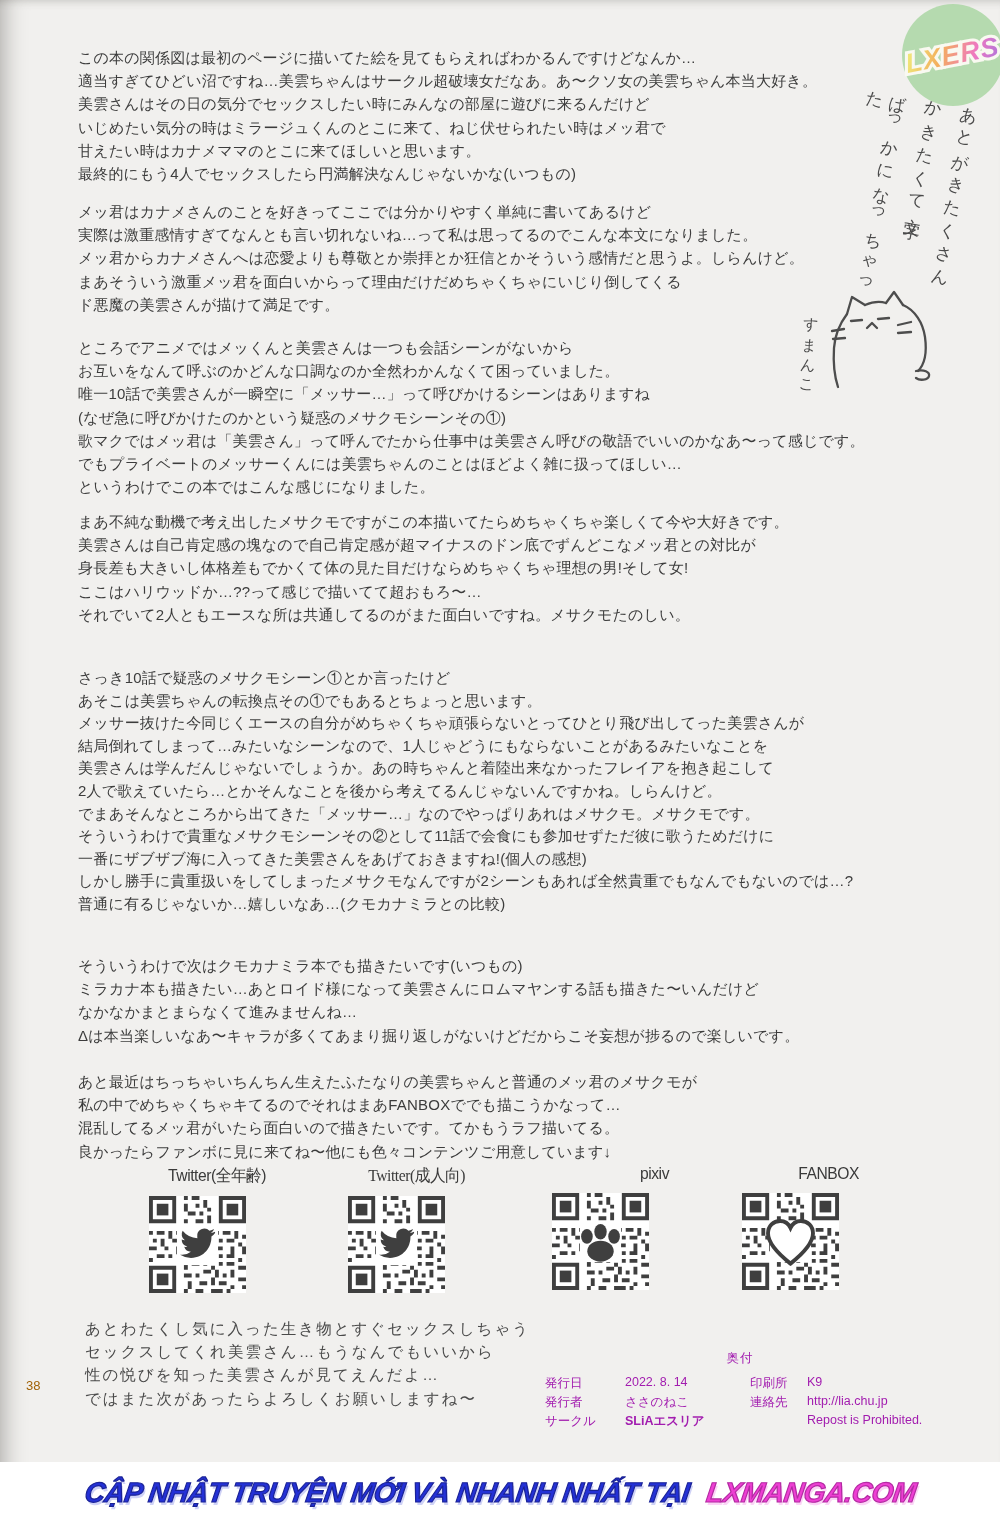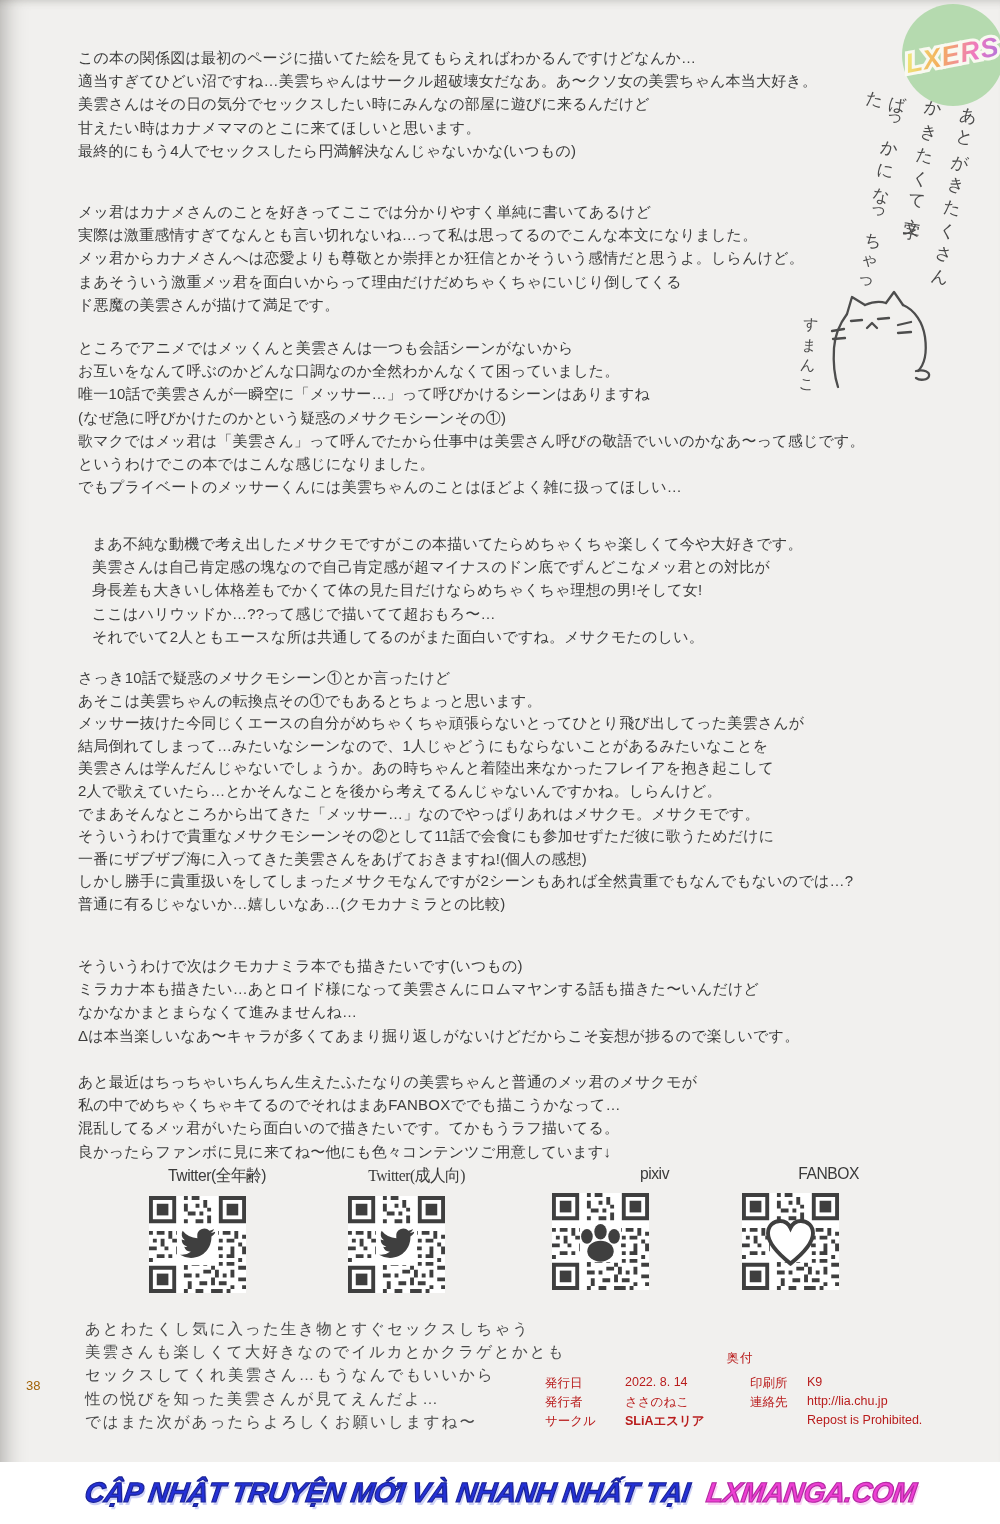--- a/index.html
+++ b/index.html
@@ -1,21 +1,21 @@
 <!DOCTYPE html>
 <html><head>
 <meta charset="utf-8">
 <style>
   html,body{margin:0;padding:0;background:#888;}
   .page{position:relative;width:1000px;height:1524px;margin:0 auto;background:#f1f0ee;overflow:hidden;
         font-family:"Liberation Sans",sans-serif;color:#3c3c3c;
         box-shadow:inset 20px 0 22px -16px rgba(90,88,84,.45), inset 0 8px 10px -8px rgba(90,88,84,.3);}
   
   .para{position:absolute;left:78px;font-size:15px;line-height:23.2px;letter-spacing:.2px;white-space:nowrap;color:#3c3c3c;}
-  .p1{top:46px;} .p2{top:200px;} .p3{top:336px;} .p4{top:532px;margin-left:14px;}
+  .p1{top:46px;} .p2{top:200px;} .p3{top:336px;} .p4{top:510px;}
   .p5{top:667px;line-height:22.6px;} .p6{top:954px;} .p7{top:1070px;}
   .closing{position:absolute;left:85px;top:1317px;font-size:15.5px;line-height:23.2px;letter-spacing:2px;white-space:nowrap;color:#4a4a4a;}
   .pageno{position:absolute;left:26px;top:1378px;font-size:13px;color:#a16207;}
   
   .hand-note{position:absolute;left:852px;top:98px;height:225px;writing-mode:vertical-rl;
              font-size:17px;letter-spacing:4px;color:#4a4a4a;transform:rotate(10deg);transform-origin:top right;}
   .hand-note>div{margin-left:13px;}
   .sumanko{position:absolute;left:799px;top:306px;writing-mode:vertical-rl;font-size:15px;letter-spacing:4px;color:#4a4a4a;transform:rotate(4deg);}
   .cat{position:absolute;left:828px;top:290px;}
   
@@ -27,21 +27,21 @@
          -webkit-text-stroke:6px #fbfbf2;z-index:0;}
   .lxers .grad{position:relative;z-index:1;background:linear-gradient(115deg,#efec62 4%,#f5a03e 38%,#ee5fb8 72%,#a55bd6 96%);
          -webkit-background-clip:text;background-clip:text;color:transparent;}
   
   .qr-col{position:absolute;top:1164px;width:150px;text-align:right;}
   .qc1{left:122px;} .qc2{left:321px;font-family:Liberation Serif, serif;} .qc3{left:525px;} .qc4{left:715px;}
   .qr-label{font-size:17px;letter-spacing:-.5px;color:#3a3a3a;transform:scaleX(.92);transform-origin:center;}
   .qr-box{width:97px;height:97px;margin:9px auto 0;background:#fff;}
   .qr-box svg{display:block;width:97px;height:97px;}
   
-  .colophon{position:absolute;left:545px;top:1350px;width:390px;font-size:12.5px;color:#b91c1c;}
+  .colophon{position:absolute;left:545px;top:1350px;width:390px;font-size:12.5px;color:#a21caf;}
   .col-title{text-align:center;margin-bottom:8px;letter-spacing:1px;}
   .col-grid{display:grid;grid-template-columns:80px 125px 57px auto;row-gap:2px;white-space:nowrap;}
   .circle-name{font-weight:700;}
   
   .banner{position:absolute;left:0;top:1462px;width:1000px;height:62px;background:#fff;
           display:flex;align-items:center;justify-content:center;white-space:nowrap;}
   .banner-inner{font-style:italic;font-weight:700;font-size:28px;letter-spacing:-.5px;transform:skewX(-8deg);}
   .b-blue{color:#2431d6;-webkit-text-stroke:1.2px #1a2296;text-shadow:2px 3px 0 rgba(36,49,214,.22);}
   .b-pink{color:#ee3fd4;-webkit-text-stroke:1.2px #b32aa2;text-shadow:2px 3px 0 rgba(238,63,212,.22);margin-left:10px;}
   .hidden-defs{position:absolute;width:0;height:0;overflow:hidden;}
@@ -84,38 +84,39 @@
 <div class="page">
 
   <div class="badge">
     <div class="lxers" data-text="LXERS"><span class="grad">LXERS</span></div>
   </div>
 
   <div class="para p1">
       <div>この本の関係図は最初のページに描いてた絵を見てもらえればわかるんですけどなんか…</div>
       <div>適当すぎてひどい沼ですね…美雲ちゃんはサークル超破壊女だなあ。あ〜クソ女の美雲ちゃん本当大好き。</div>
       <div>美雲さんはその日の気分でセックスしたい時にみんなの部屋に遊びに来るんだけど</div>
+      <div>いじめたい気分の時はミラージュくんのとこに来て、ねじ伏せられたい時はメッ君で</div>
       <div>甘えたい時はカナメママのとこに来てほしいと思います。</div>
       <div>最終的にもう4人でセックスしたら円満解決なんじゃないかな(いつもの)</div>
     </div>
   <div class="para p2">
       <div>メッ君はカナメさんのことを好きってここでは分かりやすく単純に書いてあるけど</div>
       <div>実際は激重感情すぎてなんとも言い切れないね…って私は思ってるのでこんな本文になりました。</div>
       <div>メッ君からカナメさんへは恋愛よりも尊敬とか崇拝とか狂信とかそういう感情だと思うよ。しらんけど。</div>
       <div>まあそういう激重メッ君を面白いからって理由だけだめちゃくちゃにいじり倒してくる</div>
       <div>ド悪魔の美雲さんが描けて満足です。</div>
     </div>
   <div class="para p3">
       <div>ところでアニメではメッくんと美雲さんは一つも会話シーンがないから</div>
       <div>お互いをなんて呼ぶのかどんな口調なのか全然わかんなくて困っていました。</div>
       <div>唯一10話で美雲さんが一瞬空に「メッサー…」って呼びかけるシーンはありますね</div>
       <div>(なぜ急に呼びかけたのかという疑惑のメサクモシーンその①)</div>
       <div>歌マクではメッ君は「美雲さん」って呼んでたから仕事中は美雲さん呼びの敬語でいいのかなあ〜って感じです。</div>
+      <div>でもプライベートのメッサーくんには美雲ちゃんのことはほどよく雑に扱ってほしい…</div>
       <div>というわけでこの本ではこんな感じになりました。</div>
-      <div>でもプライベートのメッサーくんには美雲ちゃんのことはほどよく雑に扱ってほしい…</div>
     </div>
   <div class="para p4">
       <div>まあ不純な動機で考え出したメサクモですがこの本描いてたらめちゃくちゃ楽しくて今や大好きです。</div>
       <div>美雲さんは自己肯定感の塊なので自己肯定感が超マイナスのドン底でずんどこなメッ君との対比が</div>
       <div>身長差も大きいし体格差もでかくて体の見た目だけならめちゃくちゃ理想の男!そして女!</div>
       <div>ここはハリウッドか…??って感じで描いてて超おもろ〜…</div>
       <div>それでいて2人ともエースな所は共通してるのがまた面白いですね。メサクモたのしい。</div>
     </div>
   <div class="para p5">
       <div>さっき10話で疑惑のメサクモシーン①とか言ったけど</div>
@@ -200,21 +201,20 @@
     <div class="qr-box">
       <svg viewBox="0 0 25 25">
           <use href="#qrbase"></use>
           <use href="#icon-heart"></use>
         </svg>
     </div>
   </div>
 
   <div class="closing">
       <div>あとわたくし気に入った生き物とすぐセックスしちゃう</div>
-      <div>美雲さんも楽しくて大好きなのでイルカとかクラゲとかとも</div>
       <div>セックスしてくれ美雲さん…もうなんでもいいから</div>
       <div>性の悦びを知った美雲さんが見てえんだよ…</div>
       <div>ではまた次があったらよろしくお願いしますね〜</div>
     </div>
   <div class="pageno">38</div>
 
   <div class="colophon">
     <div class="col-title">奥付</div>
     <div class="col-grid">
       <span>発行日</span>

